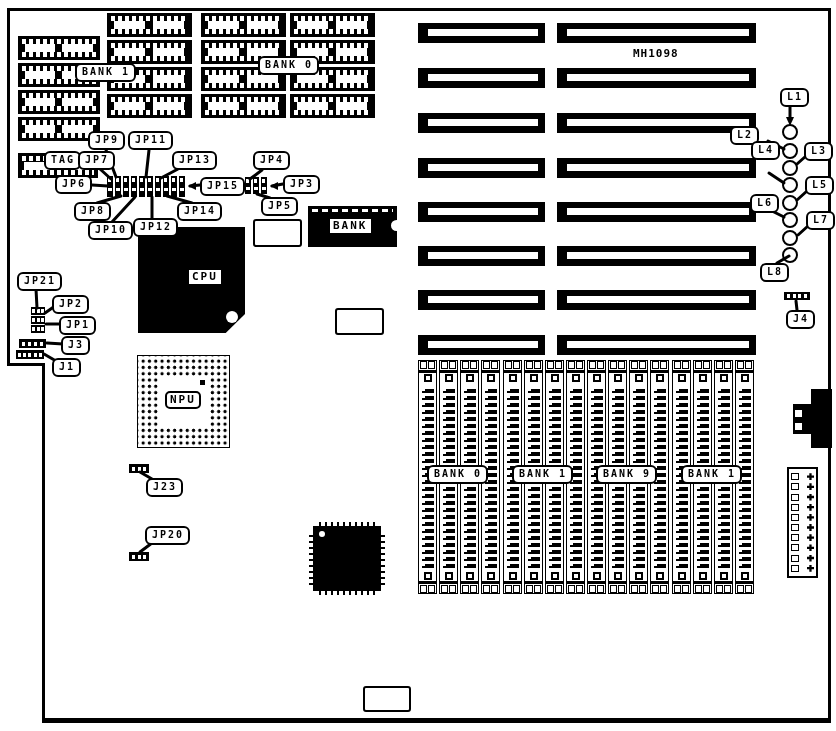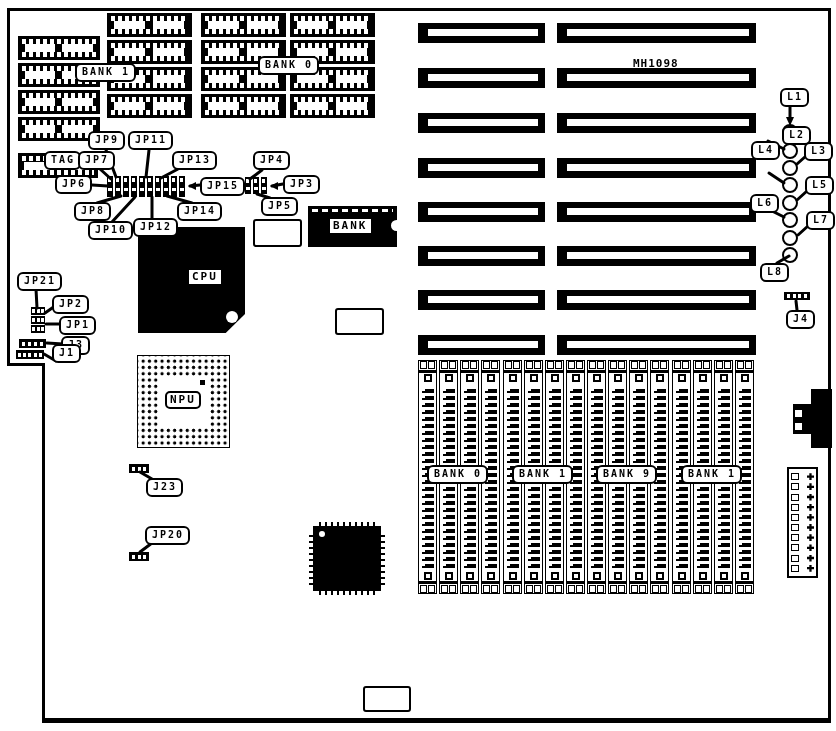--- a/index.html
+++ b/index.html
@@ -191,41 +191,41 @@
   <div class="callout" style="left:177px;top:202px">JP14</div>
   <div class="callout" style="left:88px;top:221px">JP10</div>
   <div class="callout" style="left:133px;top:218px">JP12</div>
   <div class="callout" style="left:253px;top:151px">JP4</div>
   <div class="callout" style="left:283px;top:175px">JP3</div>
   <div class="callout" style="left:261px;top:197px">JP5</div>
   <div class="callout" style="left:17px;top:272px">JP21</div>
   <div class="callout" style="left:52px;top:295px">JP2</div>
   <div class="callout" style="left:59px;top:316px">JP1</div>
   <div class="callout" style="left:61px;top:336px">J3</div>
-  <div class="callout" style="left:52px;top:344px">J1</div>
+  <div class="callout" style="left:52px;top:358px">J1</div>
   <div class="callout" style="left:146px;top:478px">J23</div>
   <div class="callout" style="left:145px;top:526px">JP20</div>
   <div class="callout" style="left:786px;top:310px">J4</div>
   <div class="callout" style="left:780px;top:88px">L1</div>
-  <div class="callout" style="left:782px;top:126px">L2</div>
+  <div class="callout" style="left:730px;top:126px">L2</div>
   <div class="callout" style="left:804px;top:142px">L3</div>
   <div class="callout" style="left:751px;top:141px">L4</div>
   <div class="callout" style="left:805px;top:176px">L5</div>
   <div class="callout" style="left:750px;top:194px">L6</div>
   <div class="callout" style="left:806px;top:211px">L7</div>
   <div class="callout" style="left:760px;top:263px">L8</div>
   <div class="callout" style="left:427px;top:465px">BANK 0</div>
   <div class="callout" style="left:512px;top:465px">BANK 1</div>
   <div class="callout" style="left:596px;top:465px">BANK 9</div>
   <div class="callout" style="left:681px;top:465px">BANK 1</div>
 
   <div class="chiplabel" style="left:188px;top:269px">CPU</div>
   <div class="chiplabel" style="left:165px;top:391px;border:2px solid #000;border-radius:5px">NPU</div>
   <div class="chiplabel" style="left:329px;top:218px">BANK</div>
-  <div class="plain-text" style="left:633px;top:57px">MH1098</div>
+  <div class="plain-text" style="left:633px;top:47px">MH1098</div>
 
 <div class="dip" style="left: 18px; top: 36px; width: 82px; height: 24px;">
       <div class="b1"></div>
       <div class="b2"></div>
     </div>
     <div class="dip" style="left: 18px; top: 63px; width: 82px; height: 24px;">
       <div class="b1"></div>
       <div class="b2"></div>
     </div>
     <div class="dip" style="left: 18px; top: 90px; width: 82px; height: 24px;">

